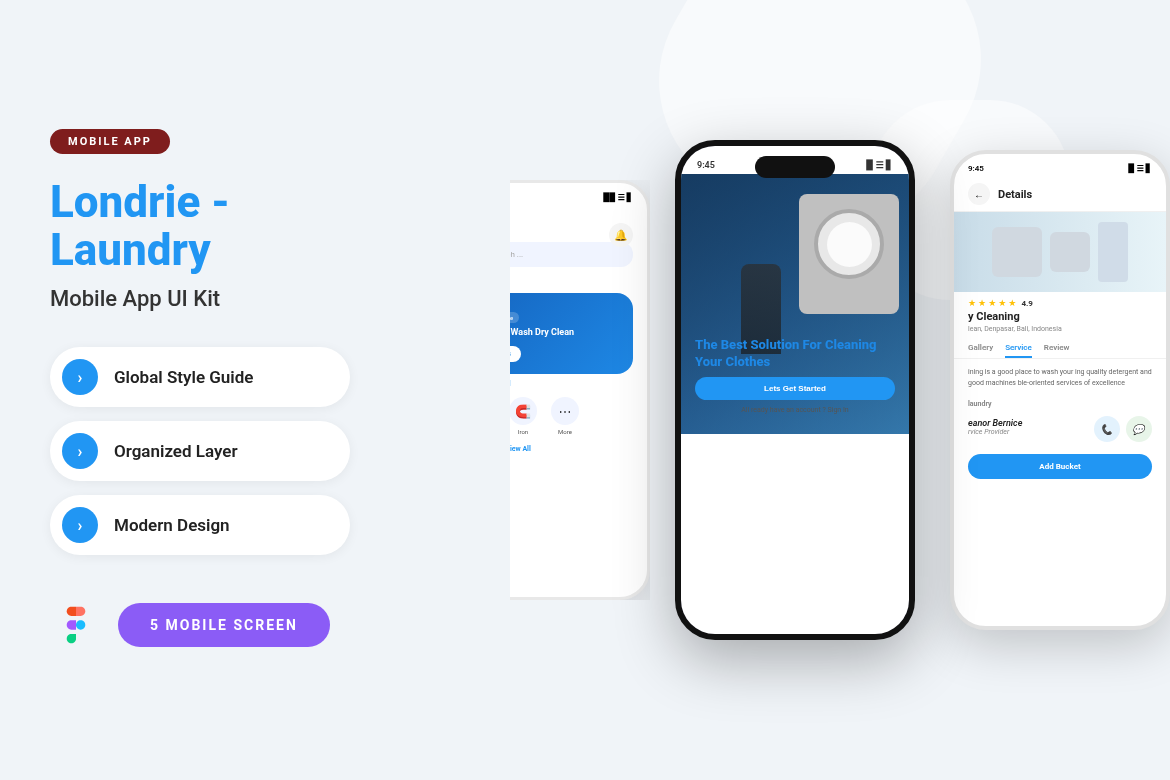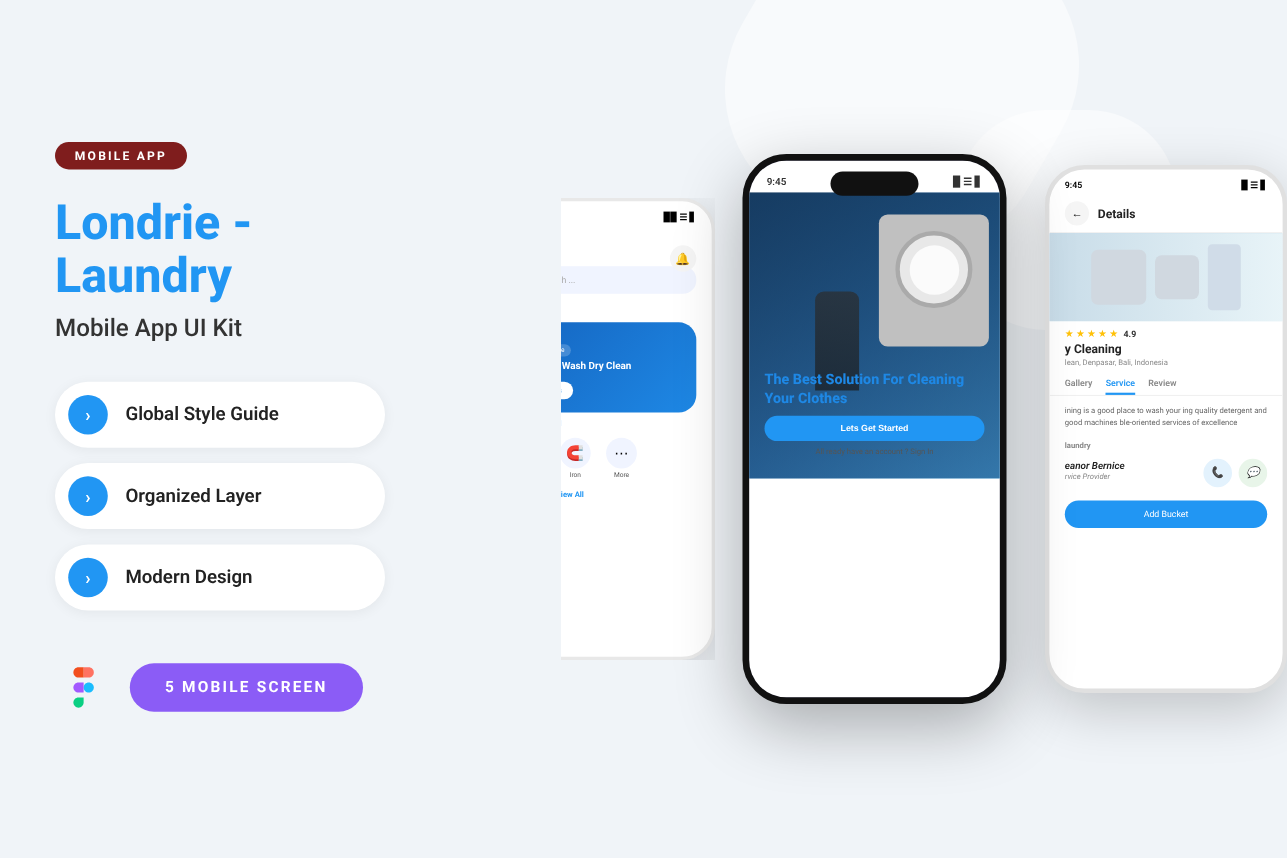--- a/index.html
+++ b/index.html
@@ -453,21 +453,21 @@
     .contact-btn.chat { background: #e8f5e9; color: #4caf50; }
 
     .add-bucket-btn {
       margin: 8px 14px;
       background: #2196f3;
       color: white;
       border-radius: 16px;
       padding: 8px;
       text-align: center;
       font-size: 8px;
-      font-weight: 400;
+      font-weight: 700;
     }
 
     
     .phone-partial {
       position: absolute;
       left: 30px;
       top: 50%;
       transform: translateY(-50%);
       width: 200px;
       height: 420px;

